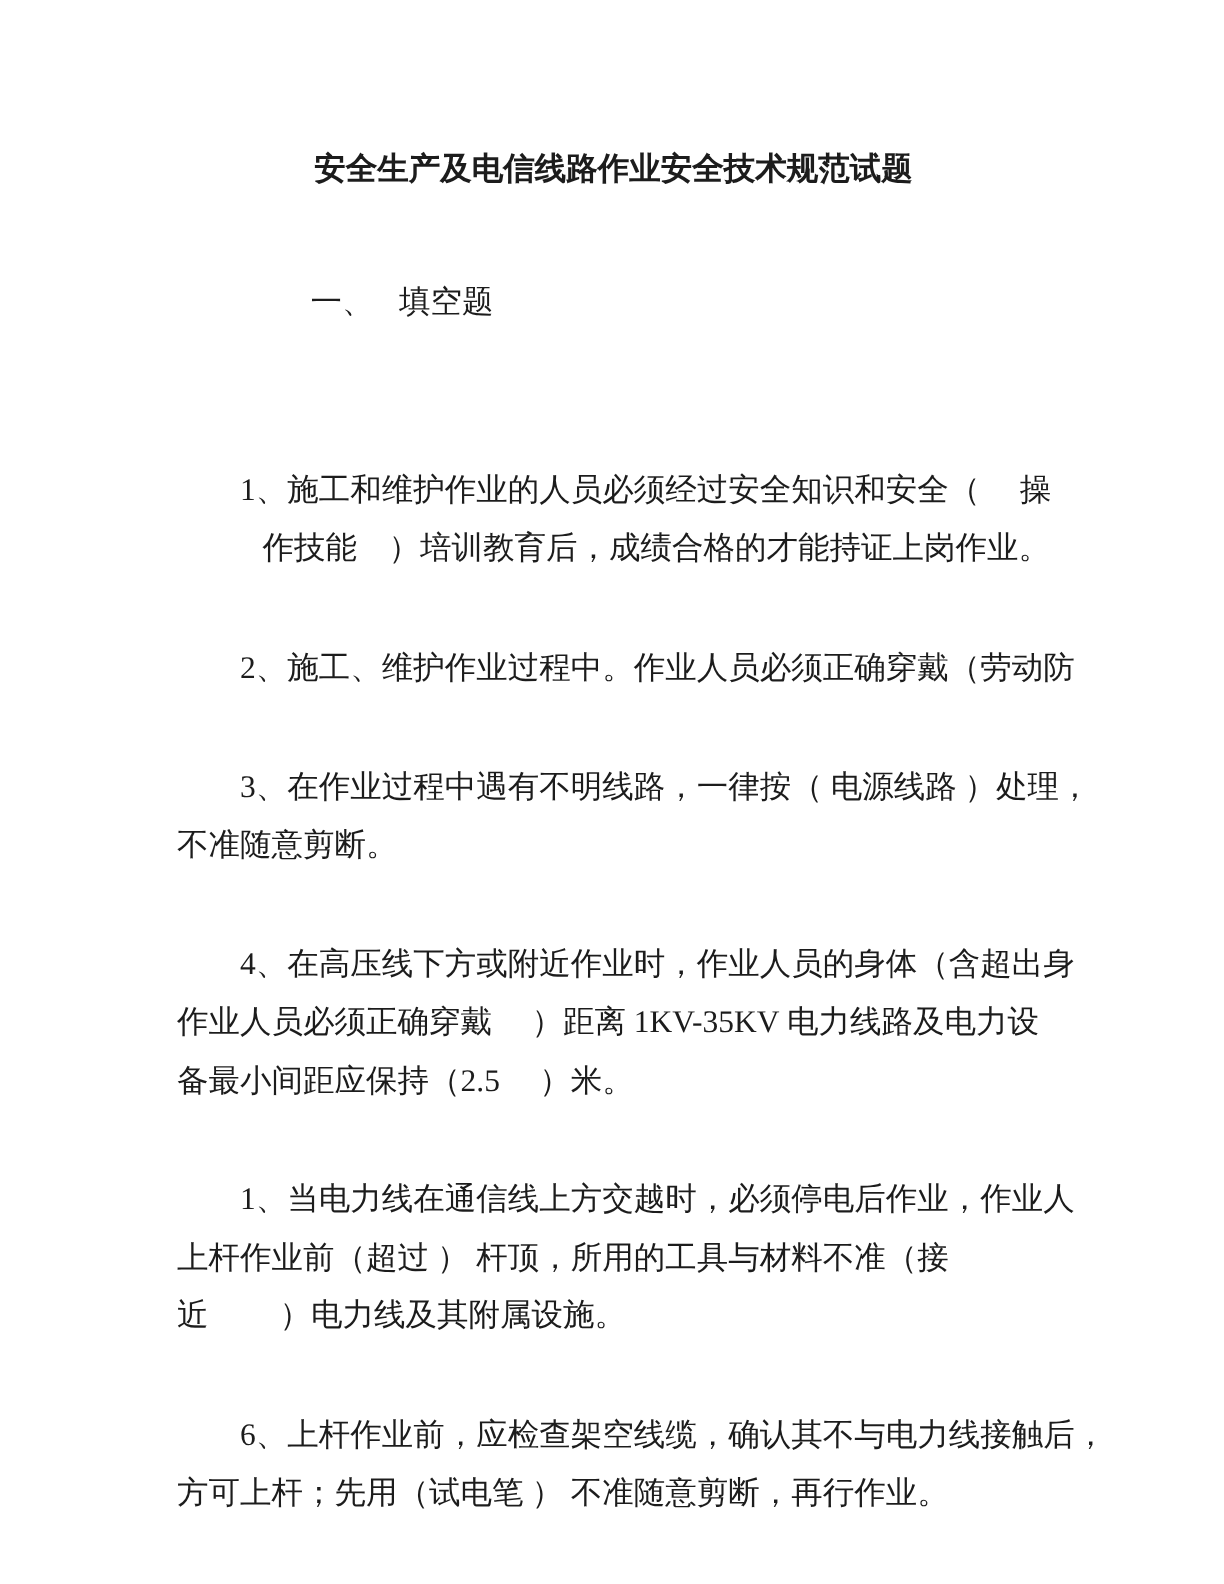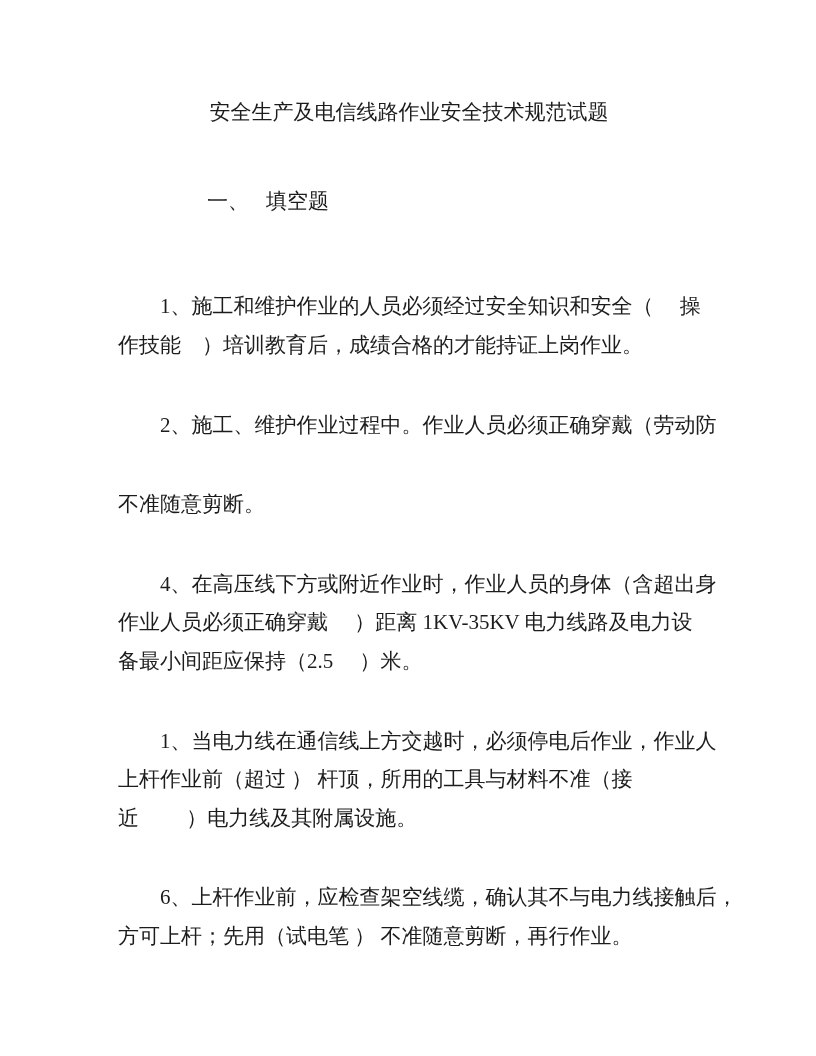--- a/index.html
+++ b/index.html
@@ -17,39 +17,40 @@
     padding: 0 116px 0 118px;
     overflow: hidden;
     font-family: "Liberation Serif", "DejaVu Serif", serif;
     color: #1c1c1c;
     font-size: 21px;
   }
   .doc-title {
     margin: 93px 0 0 0;
     padding: 0;
     font-size: 21px;
-    font-weight: normal;
+    font-weight: bold;
     line-height: 38.6px;
     text-align: center;
     white-space: pre;
   }
   .section-heading {
     margin-top: 12px;
     line-height: 38.6px;
     padding-left: 68px;
     white-space: pre;
   }
   .section-label {
     margin-left: 17px;
   }
   .question {
     margin-top: 41px;
   }
   .question.first {
-    margin-top: 28px;
+    margin-top: 48px;
+    text-align: right;
   }
   .line {
     line-height: 38.6px;
     white-space: pre;
   }
   .line.indent {
     text-indent: 42px;
   }
 </style>
 </head>
@@ -66,20 +67,21 @@
   <div class="question first">
     <div class="line indent">1、施工和维护作业的人员必须经过安全知识和安全（　 操</div>
     <div class="line">作技能　）培训教育后，成绩合格的才能持证上岗作业。</div>
   </div>
 
   <div class="question">
     <div class="line indent">2、施工、维护作业过程中。作业人员必须正确穿戴（劳动防</div>
   </div>
 
   <div class="question">
+    <div class="line indent">3、在作业过程中遇有不明线路，一律按（ 电源线路 ）处理，</div>
     <div class="line">不准随意剪断。</div>
   </div>
 
   <div class="question">
     <div class="line indent">4、在高压线下方或附近作业时，作业人员的身体（含超出身</div>
     <div class="line">作业人员必须正确穿戴　 ）距离 1KV-35KV 电力线路及电力设</div>
     <div class="line">备最小间距应保持（2.5　 ）米。</div>
   </div>
 
   <div class="question">

